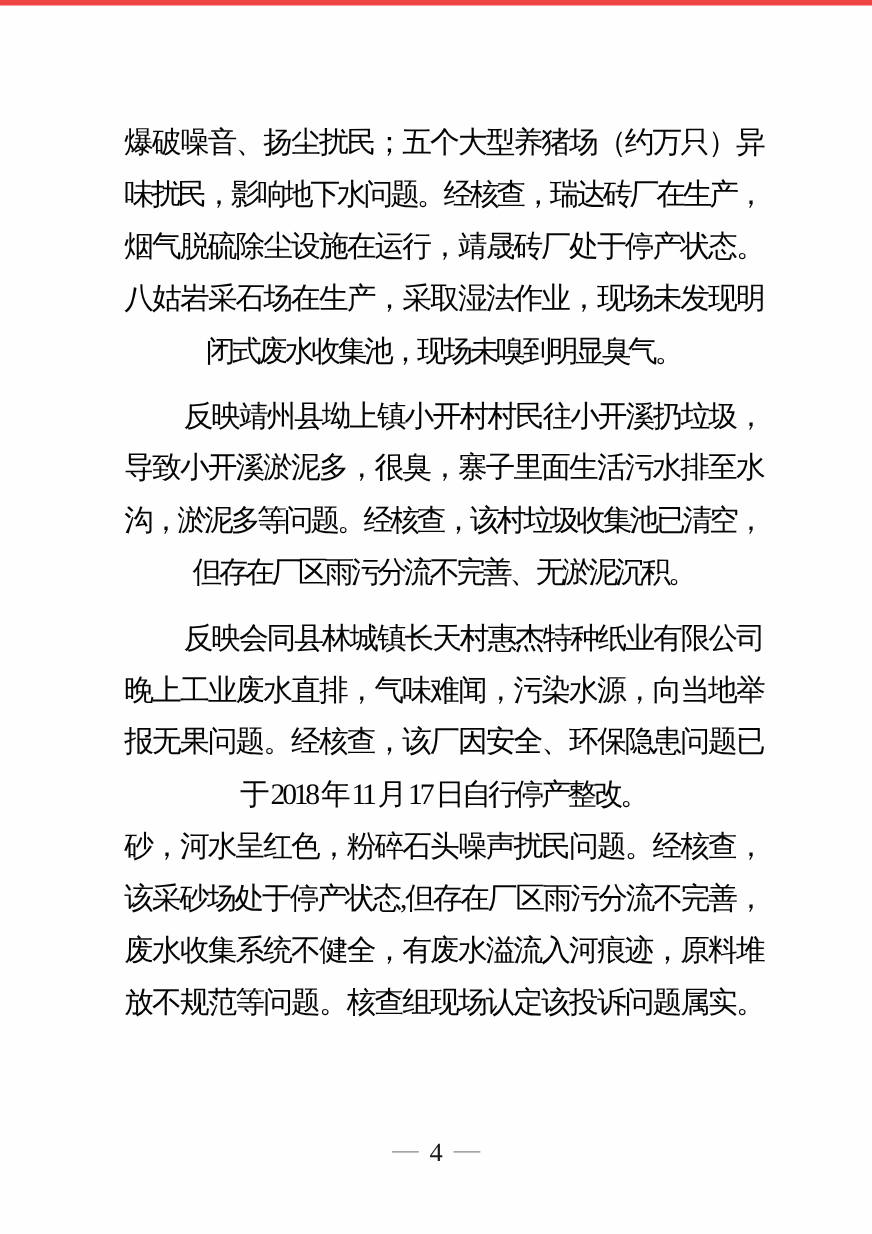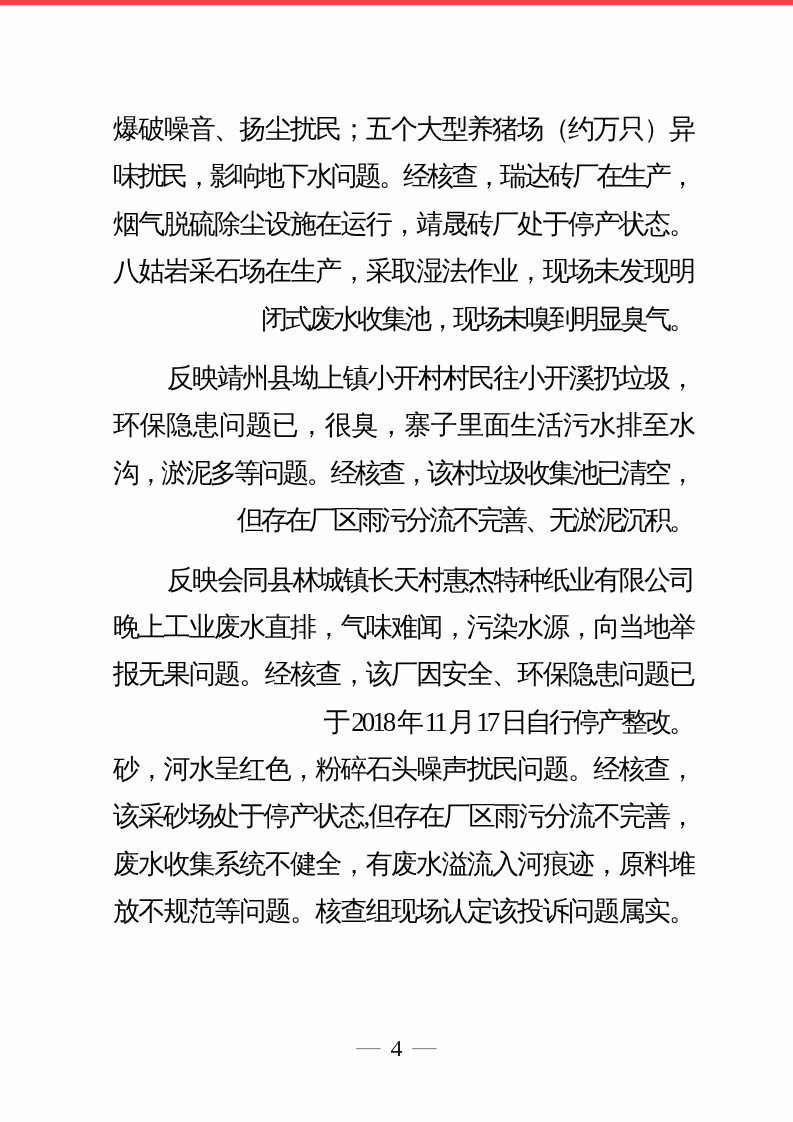--- a/index.html
+++ b/index.html
@@ -40,21 +40,21 @@
     text-rendering: optimizeLegibility;
   }
   
   .line.j {
     white-space: normal;
     text-align: justify;
     text-align-last: justify;
   }
   
   .line.end {
-    text-align: right;
+    text-align: center;
   }
   
   .line.indent {
     text-indent: 2em;
     margin-top: 12px;
   }
   .para {
     margin: 0;
     padding: 0;
   }
@@ -88,21 +88,21 @@
     <div class="para">
       <div class="line j">爆破噪音、扬尘扰民；五个大型养猪场（约万只）异</div>
       <div class="line j">味扰民，影响地下水问题。经核查，瑞达砖厂在生产，</div>
       <div class="line j">烟气脱硫除尘设施在运行，靖晟砖厂处于停产状态。</div>
       <div class="line j">八姑岩采石场在生产，采取湿法作业，现场未发现明</div>
       <div class="line end">闭式废水收集池，现场未嗅到明显臭气。</div>
     </div>
 
     <div class="para">
       <div class="line j indent">反映靖州县坳上镇小开村村民往小开溪扔垃圾，</div>
-      <div class="line j">环保隐患问题已，很臭，寨子里面生活污水排至水</div>
+      <div class="line j">导致小开溪淤泥多，很臭，寨子里面生活污水排至水</div>
       <div class="line j">沟，淤泥多等问题。经核查，该村垃圾收集池已清空，</div>
       <div class="line end">但存在厂区雨污分流不完善、无淤泥沉积。</div>
     </div>
 
     <div class="para">
       <div class="line j indent">反映会同县林城镇长天村惠杰特种纸业有限公司</div>
       <div class="line j">晚上工业废水直排，气味难闻，污染水源，向当地举</div>
       <div class="line j">报无果问题。经核查，该厂因安全、环保隐患问题已</div>
       <div class="line end">于 2018 年 11 月 17 日自行停产整改。</div>
     </div>

